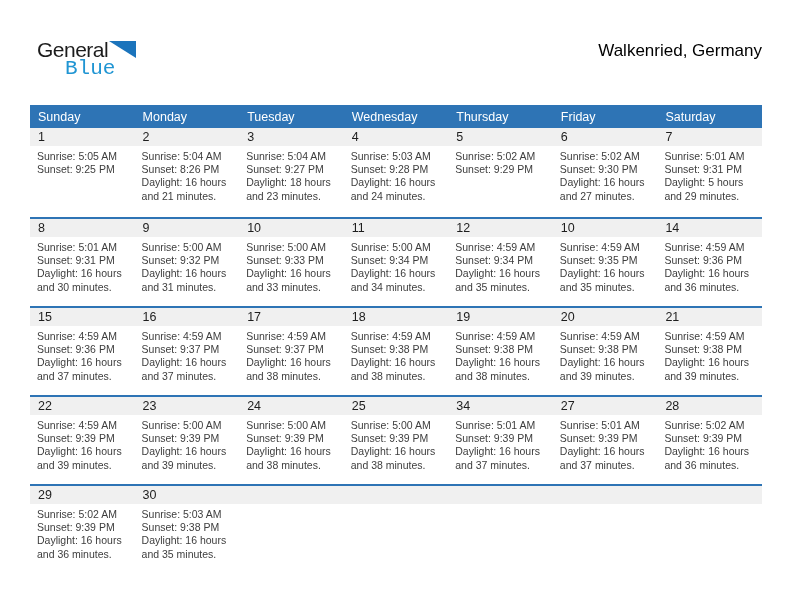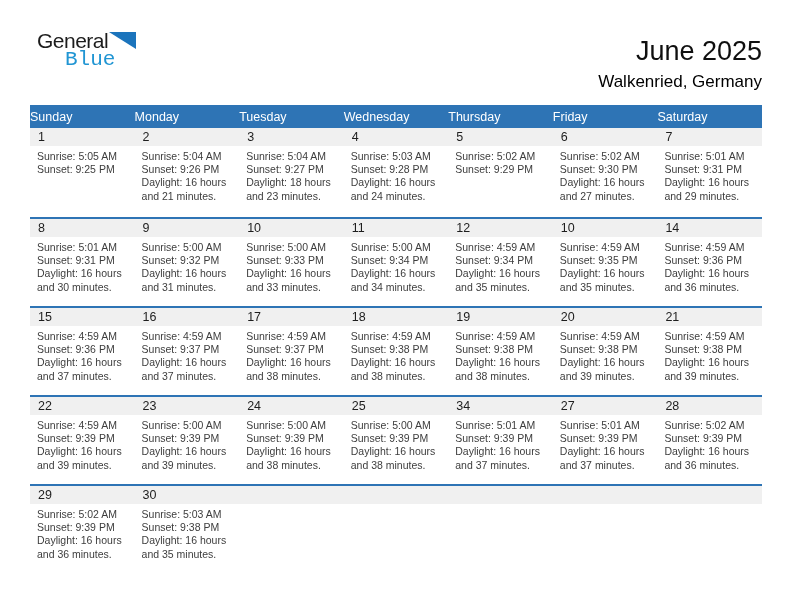--- a/index.html
+++ b/index.html
@@ -1,34 +1,34 @@
 <!DOCTYPE html>
 <html style="--header-bar: #2e74b5; --week-divider: #2e74b5; --day-band: #f0f0f0; --logo-blue-text: #2095d3; --logo-triangle: #1b74bc; --body-text: #3d3d3d;"><head>
 <meta charset="utf-8">
 <style>
   * { margin:0; padding:0; box-sizing:border-box; }
   html,body { width:792px; height:612px; background:#ffffff; overflow:hidden;
     font-family:"Liberation Sans", sans-serif; }
 
   .topbar { position:relative; height:105px; }
 
-  .logo { position:absolute; left:37px; top:30px; line-height:1; }
+  .logo { position:absolute; left:37px; top:39px; line-height:1; }
   .logo-row1 { display:flex; align-items:flex-start; }
   .logo-general { font-size:21px; color:#1c1c1c; letter-spacing:-0.5px; }
   .logo-triangle { margin-left:1px; margin-top:2px; display:inline-block; }
   .logo-blue { font-size:21px; margin-left:28px; margin-top:-3px; color:var(--logo-blue-text,#2095d3);font-family:Liberation Mono, monospace; }
 
   .title-block { position:absolute; right:30px; top:36px; text-align:right; }
   .month-title { font-size:27px; color:#0f0f0f; line-height:1.15; }
   .location { font-size:17px; color:#000000; margin-top:5px; }
 
   .calendar { margin:0 30px; width:732px; }
   .weekday-header { display:grid; grid-template-columns:repeat(7,1fr);
     background:var(--header-bar,#2e74b5); height:23px; align-items:center; }
-  .wd { color:#ffffff; font-size:12.5px; white-space:nowrap; }
+  .wd { color:#ffffff; font-size:12.5px; padding-left:8px; white-space:nowrap; }
 
   .week { display:grid; grid-template-columns:repeat(7,1fr); height:89px; }
   .week.has-line { border-top:2px solid var(--week-divider,#2e74b5); }
 
   .day-num { height:18px; line-height:18px; padding-left:8px;
     background:var(--day-band,#f0f0f0); font-size:12.5px; color:#1e1e1e; }
   .day-details { padding:4px 4px 0 7px; font-size:10.5px; line-height:13.2px;
     color:var(--body-text,#3d3d3d); }
 </style>
 </head>
@@ -40,21 +40,20 @@
       <span class="logo-general">General</span>
       <span class="logo-triangle">
         <svg width="27" height="17" viewBox="0 0 27 17" aria-hidden="true">
           <polygon points="0,0 27,0 27,17" fill="#1b74bc"></polygon>
         </svg>
       </span>
     </div>
     <div class="logo-blue">Blue</div>
   </div>
   <div class="title-block">
-    <div class="month-title">June 2025</div>
     <div class="location">Walkenried, Germany</div>
   </div>
 </div>
 
 <div class="calendar">
   <div class="weekday-header" id="weekday-row">
       <div class="wd">Sunday</div>
       <div class="wd">Monday</div>
       <div class="wd">Tuesday</div>
       <div class="wd">Wednesday</div>
@@ -68,21 +67,21 @@
           <div class="day-num">1</div>
           <div class="day-details">
             <div>Sunrise: 5:05 AM</div>
             <div>Sunset: 9:25 PM</div>
           </div>
         </div>
         <div class="day-cell">
           <div class="day-num">2</div>
           <div class="day-details">
             <div>Sunrise: 5:04 AM</div>
-            <div>Sunset: 9:26 PM</div>
+            <div>Sunset: 8:26 PM</div>
             <div>Daylight: 16 hours and 21 minutes.</div>
           </div>
         </div>
         <div class="day-cell">
           <div class="day-num">3</div>
           <div class="day-details">
             <div>Sunrise: 5:04 AM</div>
             <div>Sunset: 9:27 PM</div>
             <div>Daylight: 18 hours and 23 minutes.</div>
           </div>
@@ -108,21 +107,21 @@
             <div>Sunrise: 5:02 AM</div>
             <div>Sunset: 9:30 PM</div>
             <div>Daylight: 16 hours and 27 minutes.</div>
           </div>
         </div>
         <div class="day-cell">
           <div class="day-num">7</div>
           <div class="day-details">
             <div>Sunrise: 5:01 AM</div>
             <div>Sunset: 9:31 PM</div>
-            <div>Daylight: 16 hours and 29 minutes.</div>
+            <div>Daylight: 5 hours and 29 minutes.</div>
           </div>
         </div>
       </div>
       <div class="week has-line">
         <div class="day-cell">
           <div class="day-num">8</div>
           <div class="day-details">
             <div>Sunrise: 5:01 AM</div>
             <div>Sunset: 9:31 PM</div>
             <div>Daylight: 16 hours and 30 minutes.</div>

